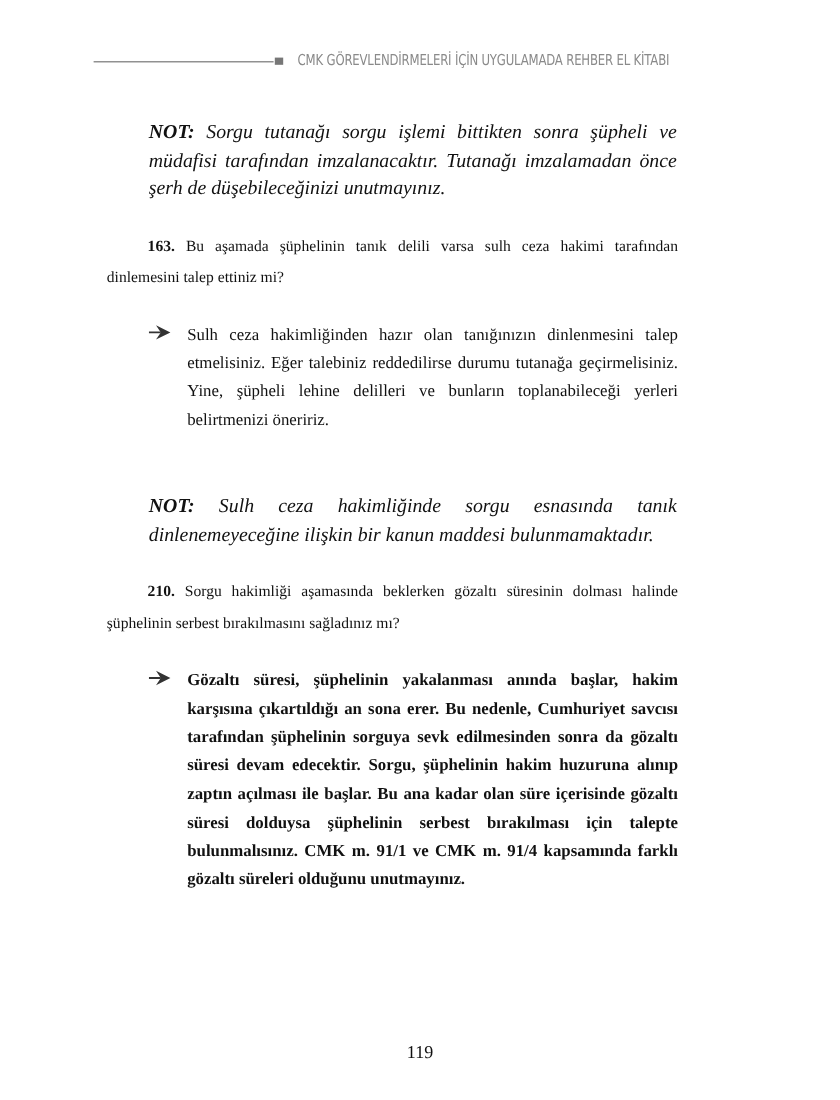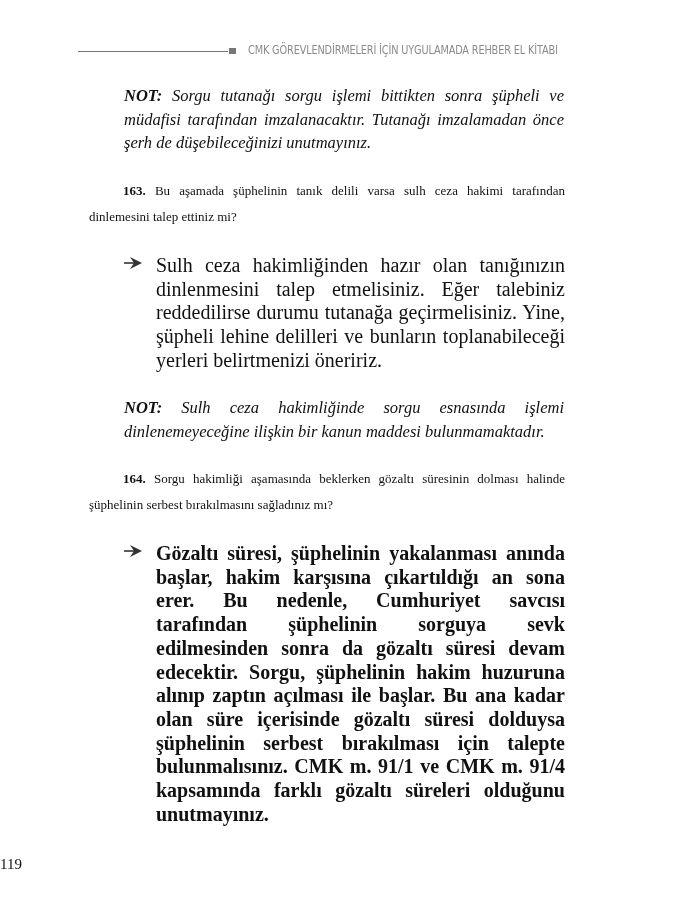--- a/index.html
+++ b/index.html
@@ -3,31 +3,31 @@
 <meta charset="utf-8">
 <style>
   html, body { margin: 0; padding: 0; background: #ffffff; }
   body { width: 700px; height: 917px; position: relative; overflow: hidden; }
   .header { position: absolute; top: 40px; left: 78px; width: 480px; height: 20px; }
   .header-line { position: absolute; left: 0; top: 11px; width: 150px; height: 1px; background: #777; }
   .header-square { position: absolute; left: 151px; top: 8px; width: 7px; height: 6px; background: #777; }
   .header-title { position: absolute; left: 170px; top: 2px; font-family: "DejaVu Sans", sans-serif;
     font-size: 12.5px; color: #8a8a8a; letter-spacing: -0.2px; white-space: nowrap;
     transform: scaleX(0.78); transform-origin: left center; }
-  .text { font-family: "Liberation Serif", serif; color: #111; }
+  .text { font-family: "Liberation Serif", serif; color: #111; margin-top: 14px; }
   .note { position: absolute; left: 124px; width: 440px; font-style: italic; font-size: 16.5px;
     line-height: 23.5px; text-align: justify; }
   .note b { font-weight: bold; }
   .question { position: absolute; left: 89px; width: 476px; font-size: 13px; line-height: 26px;
     text-align: justify; text-indent: 34px; }
   .question b { font-weight: bold; }
-  .bullet { position: absolute; left: 124px; width: 441px; font-size: 20px; line-height: 23.7px; }
+  .bullet { position: absolute; left: 124px; width: 441px; font-size: 14px; line-height: 23.7px; }
   .bullet-icon { position: absolute; left: 0; top: 2px; width: 20px; height: 14px; }
   .bullet-text { margin-left: 32px; text-align: justify; }
-  .page-number { position: absolute; top: 856px; left: 0; width: 700px; text-align: left;
+  .page-number { position: absolute; top: 856px; left: 0; width: 700px; text-align: center;
     font-size: 15px; }
 </style>
 </head>
 <body>
 
 <div class="header">
   <div class="header-line"></div>
   <div class="header-square"></div>
   <div class="header-title">CMK GÖREVLENDİRMELERİ İÇİN UYGULAMADA REHBER EL KİTABI</div>
 </div>
@@ -42,25 +42,25 @@
 
 <div class="bullet text" style="top:254px;">
   <svg class="bullet-icon" viewBox="0 0 20 14">
     <line x1="0" y1="7" x2="10" y2="7" stroke="#333" stroke-width="1.6"></line>
     <polygon points="6,1 18,7 6,13 10,7" fill="#333"></polygon>
   </svg>
   <div class="bullet-text">Sulh ceza hakimliğinden hazır olan tanığınızın dinlenmesini talep etmelisiniz. Eğer talebiniz reddedilirse durumu tutanağa geçirmelisiniz. Yine, şüpheli lehine delilleri ve bunların toplanabileceği yerleri belirtmenizi öneririz.</div>
 </div>
 
 <div class="note text" style="top:396px;">
-  <b>NOT:</b><span> Sulh ceza hakimliğinde sorgu esnasında işlemi dinlenemeyeceğine ilişkin bir kanun maddesi bulunmamaktadır.</span>
+  <b>NOT:</b><span> Sulh ceza hakimliğinde sorgu esnasında tanık dinlenemeyeceğine ilişkin bir kanun maddesi bulunmamaktadır.</span>
 </div>
 
 <div class="question text" style="top:466px;">
-  <b>164.</b><span> Sorgu hakimliği aşamasında beklerken gözaltı süresinin dolması halinde şüphelinin serbest bırakılmasını sağladınız mı?</span>
+  <b>210.</b><span> Sorgu hakimliği aşamasında beklerken gözaltı süresinin dolması halinde şüphelinin serbest bırakılmasını sağladınız mı?</span>
 </div>
 
 <div class="bullet text" style="top:542px;font-weight:bold;">
   <svg class="bullet-icon" viewBox="0 0 20 14">
     <line x1="0" y1="7" x2="10" y2="7" stroke="#333" stroke-width="1.6"></line>
     <polygon points="6,1 18,7 6,13 10,7" fill="#333"></polygon>
   </svg>
   <div class="bullet-text">Gözaltı süresi, şüphelinin yakalanması anında başlar, hakim karşısına çıkartıldığı an sona erer. Bu nedenle, Cumhuriyet savcısı tarafından şüphelinin sorguya sevk edilmesinden sonra da gözaltı süresi devam edecektir. Sorgu, şüphelinin hakim huzuruna alınıp zaptın açılması ile başlar. Bu ana kadar olan süre içerisinde gözaltı süresi dolduysa şüphelinin serbest bırakılması için talepte bulunmalısınız. CMK m. 91/1 ve CMK m. 91/4 kapsamında farklı gözaltı süreleri olduğunu unutmayınız.</div>
 </div>
 

